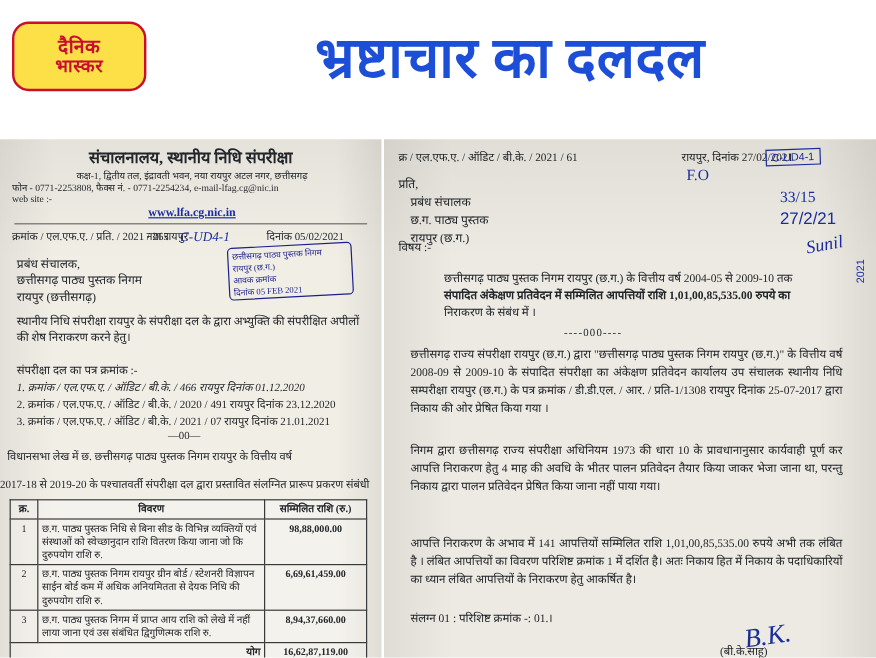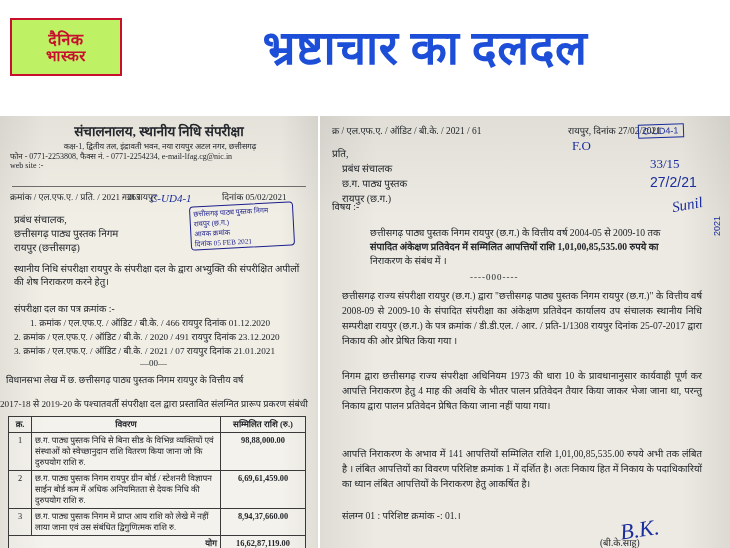--- a/index.html
+++ b/index.html
@@ -12,21 +12,21 @@
   }
   .page{position:relative;width:730px;height:548px;}
 
   
   .header{
     position:absolute;left:0;top:0;width:730px;height:90px;
     background:#ffffff;
   }
   .logo{
     position:absolute;left:10px;top:18px;width:108px;height:54px;
-    border:2px solid #c8102e;border-radius:0;background:#bef264;
+    border:2px solid #c8102e;border-radius:14px;background:#fde047;
     display:flex;flex-direction:column;align-items:center;justify-content:center;
   }
   .logo .l1{color:#c8102e;font-weight:bold;font-size:16px;line-height:17px;letter-spacing:0.5px;}
   .logo .l2{color:#c8102e;font-weight:bold;font-size:15px;line-height:16px;letter-spacing:0.5px;}
   .headline{
     position:absolute;left:130px;top:8px;width:590px;height:76px;
     display:flex;align-items:center;justify-content:center;
     font-family:"Liberation Serif", serif;
     font-size:47px;font-weight:bold;color:#1d4ed8;letter-spacing:0.5px;
   }
@@ -77,21 +77,21 @@
     position:absolute;color:#1a2d9c;font-family:"Liberation Serif", serif;
     font-style:italic;
   }
   .l-hn1{left:150px;top:76px;font-size:11px;}
 
   .l-prati{left:14px;top:96px;font-size:10px;}
   .l-addr1{left:14px;top:110px;font-size:10px;}
   .l-addr2{left:14px;top:124px;font-size:10px;}
   .l-para1{left:14px;top:146px;width:290px;font-size:9.6px;line-height:13px;}
   .l-sub-hd{left:14px;top:186px;font-size:9.6px;}
-  .l-li1{left:30px;top:200px;width:290px;font-size:9.2px;}
+  .l-li1{left:14px;top:200px;width:290px;font-size:9.2px;font-style:italic;}
   .l-li2{left:14px;top:214px;width:290px;font-size:9.2px;}
   .l-li3{left:14px;top:228px;width:290px;font-size:9.2px;}
   .l-dash{left:140px;top:242px;font-size:9px;}
   .l-para2{left:6px;top:258px;width:300px;font-size:9.2px;line-height:12px;}
   .l-para3{left:0px;top:282px;width:312px;font-size:9.2px;line-height:12px;}
 
   table.amt{
     position:absolute;left:8px;top:300px;width:298px;
     border-collapse:collapse;font-family:"Liberation Serif", serif;
     color:#23262b;background:rgba(255,255,255,0.25);
@@ -156,20 +156,21 @@
     <div class="headline">भ्रष्टाचार का दलदल</div>
   </div>
 
   <div class="docs">
 
     <div class="doc left">
       <div class="paper-txt l-title">संचालनालय, स्थानीय निधि संपरीक्षा</div>
       <div class="paper-txt l-sub1">कक्ष-1, द्वितीय तल, इंद्रावती भवन, नया रायपुर अटल नगर, छत्तीसगढ़</div>
       <div class="paper-txt l-sub2">फोन - 0771-2253808, फैक्स नं. - 0771-2254234, e-mail-lfag.cg@nic.in</div>
       <div class="paper-txt l-web">web site :-</div>
+      <div class="paper-txt l-url">www.lfa.cg.nic.in</div>
       <div class="l-rule"></div>
 
       <div class="paper-txt l-kramank">क्रमांक / एल.एफ.ए. / प्रति. / 2021 / 265</div>
       <div class="paper-txt l-naya">नया रायपुर</div>
       <div class="paper-txt l-date">दिनांक 05/02/2021</div>
 
       <div class="handnote l-hn1">C-UD4-1</div>
 
       <div class="stamp">
         <div>छत्तीसगढ़ पाठ्य पुस्तक निगम</div>

